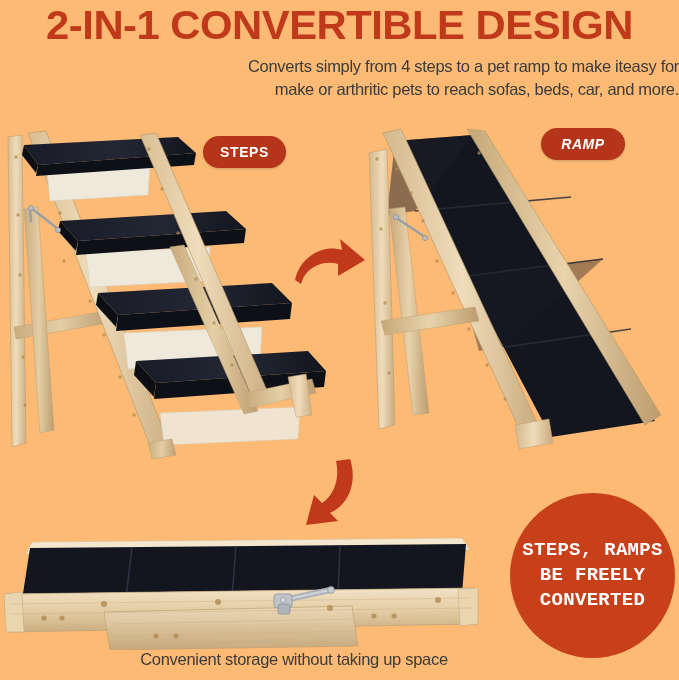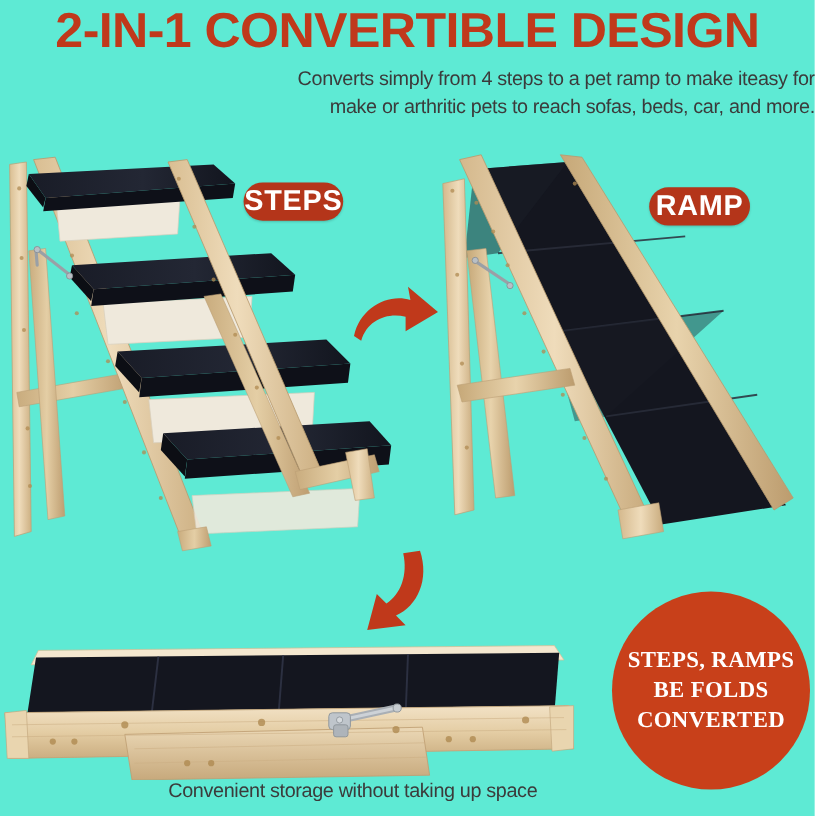--- a/index.html
+++ b/index.html
@@ -1,21 +1,21 @@
 <!DOCTYPE html>
 <html><head>
 <meta charset="utf-8">
 <style>
   html,body{margin:0;padding:0;background:#ffffff;}
   body{
     width:679px;height:680px;position:relative;overflow:hidden;
     font-family:"Liberation Sans","DejaVu Sans",sans-serif;
     -webkit-font-smoothing:antialiased;
   }
-  .stage{position:absolute;inset:0;background:#5eead4;}
+  .stage{position:absolute;inset:0;background:#fdba74;}
 
   
   .headline{
     position:absolute;left:0;top:2px;width:679px;text-align:center;
     font-family:"Liberation Sans Narrow","Liberation Sans",sans-serif;
     font-weight:bold;font-size:41px;line-height:46px;
     letter-spacing:-0.5px;color:#C0391B;
     transform:scaleX(1.02);transform-origin:center top;
     white-space:nowrap;
   }
@@ -25,34 +25,33 @@
     font-weight:400;letter-spacing:-0.3px;white-space:nowrap;
   }
   .subline.l1{top:55px;}
   .subline.l2{top:78px;}
 
   
   .pill{
     position:absolute;display:flex;align-items:center;justify-content:center;
     background:#B4351A;border-radius:999px;color:#fff;
     font-family:"Liberation Sans Narrow","Liberation Sans",sans-serif;
-    font-weight:bold;font-size:24px;letter-spacing:0.6px;
+    font-weight:bold;font-size:14px;letter-spacing:0.6px;
     box-shadow:0 1px 2px rgba(0,0,0,.18);
-    margin-top:16px;
   }
   #pill-steps{left:203px;top:136px;width:83px;height:32px;}
-  #pill-ramp {left:541px;top:140px;width:84px;height:32px;}
+  #pill-ramp {left:541px;top:128px;width:84px;height:32px;font-style:italic;}
   #pill-fold {left:16px; top:487px;width:78px;height:32px;}
 
   
   .circle-badge{
     position:absolute;left:510px;top:493px;width:165px;height:165px;
     border-radius:50%;background:#C8401A;color:#fff;
     display:flex;flex-direction:column;align-items:center;justify-content:center;
-    font-family:Liberation Serif, serif;
+    font-family:Liberation Mono, monospace;
     font-weight:bold;font-size:19px;line-height:25px;letter-spacing:0.3px;
     text-align:center;
   }
   .circle-badge span{display:block;white-space:nowrap;}
 
   
   .caption{
     position:absolute;left:0;top:650px;width:500px;text-align:center;
     font-size:16.5px;color:#3b3b3b;letter-spacing:-0.3px;white-space:nowrap;margin-left:44px;
   }
@@ -292,19 +291,19 @@
       <circle cx="374" cy="96" r="2.6"></circle>
         <circle cx="394" cy="96" r="2.6"></circle>
     </g>
   </svg>
 
   <div class="pill" id="pill-steps">STEPS</div>
   <div class="pill" id="pill-ramp">RAMP</div>
 
   <div class="circle-badge">
     <span>STEPS, RAMPS</span>
-    <span>BE FOLDS</span>
+    <span>BE FREELY</span>
     <span>CONVERTED</span>
   </div>
 
   <div class="caption">Convenient storage without taking up space</div>
 
 </div>
 
 </body></html>

